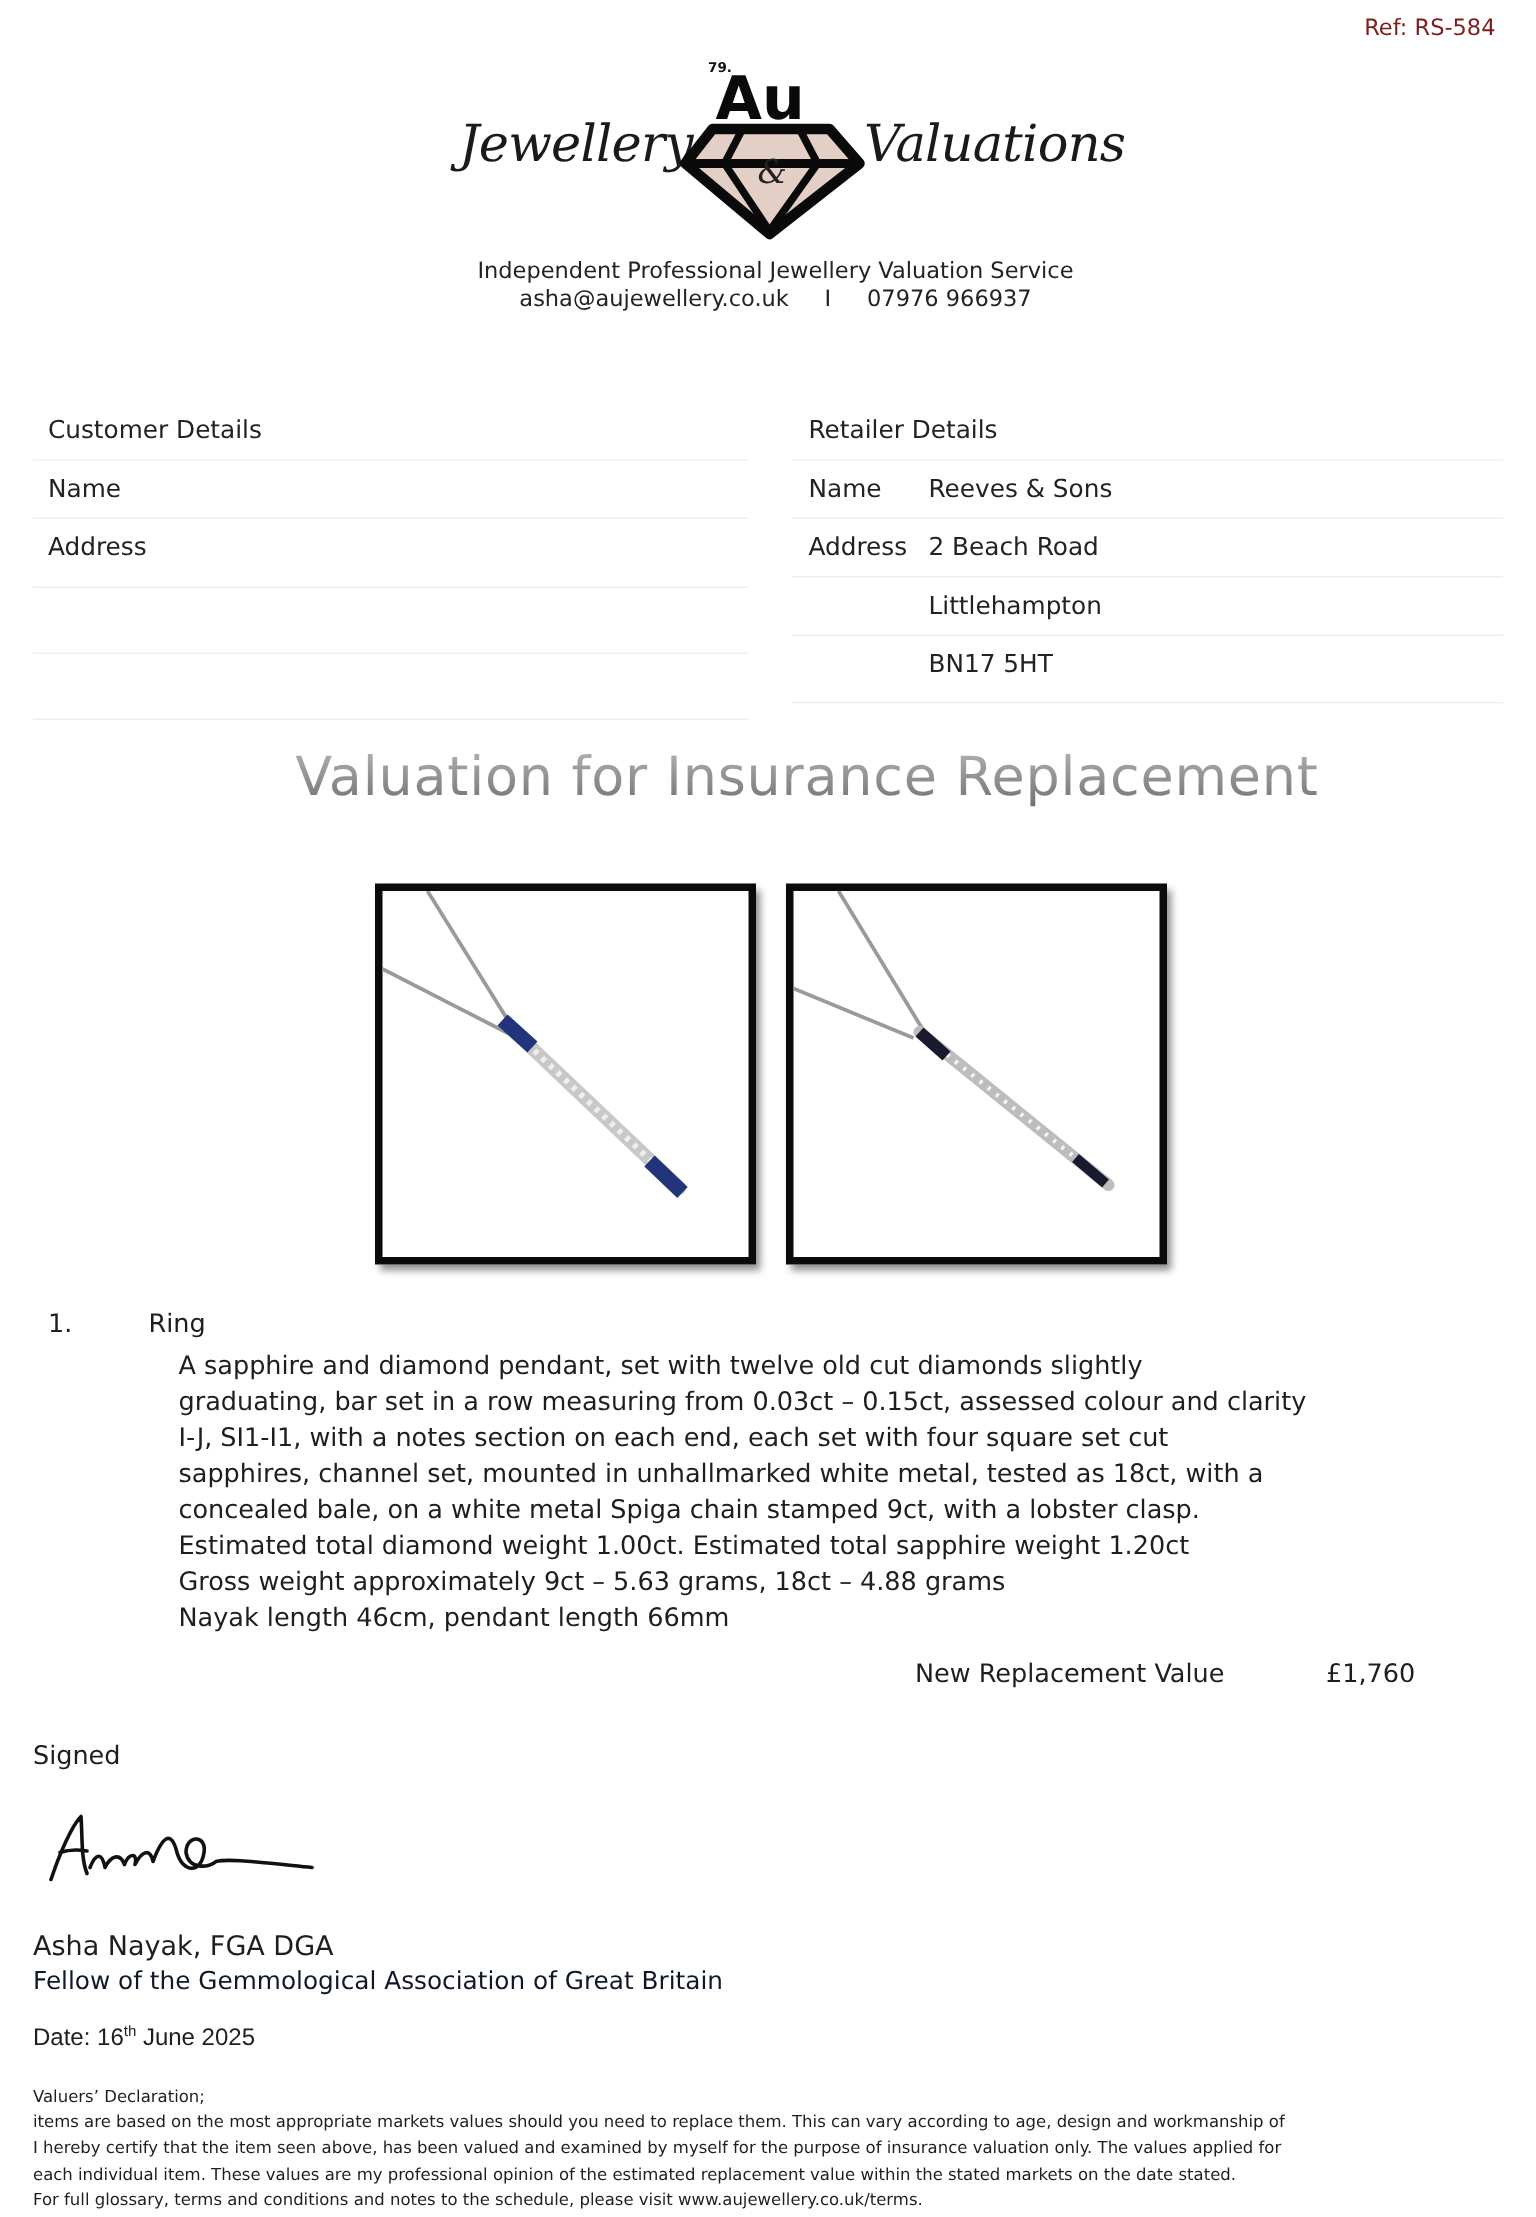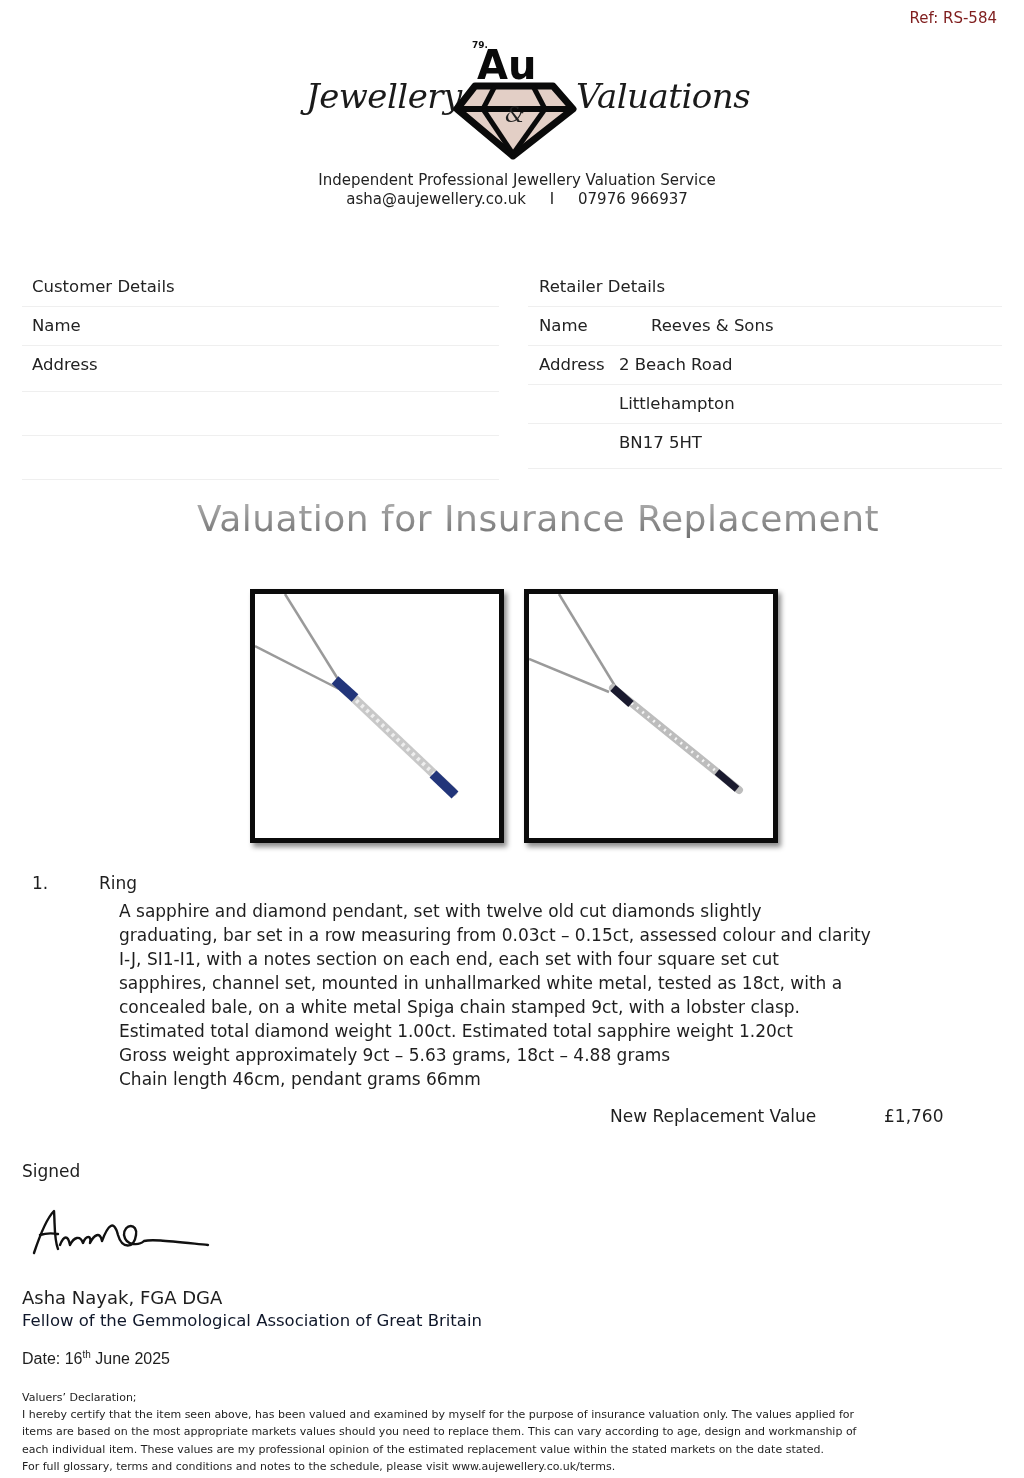--- a/index.html
+++ b/index.html
@@ -97,21 +97,21 @@
     <span style="left:98px;"></span>
   </div>
 </div>
 
 <div class="details">
   <div class="row" style="left:528px; top:268px; width:474px;">
     <span style="left:11px;">Retailer Details</span>
   </div>
   <div class="row" style="left:528px; top:307px; width:474px;">
     <span style="left:11px;">Name</span>
-    <span style="left:91px;margin-left:32px;">Reeves &amp; Sons</span>
+    <span style="left:91px;">Reeves &amp; Sons</span>
   </div>
   <div class="row" style="left:528px; top:346px; width:474px;">
     <span style="left:11px;">Address</span>
     <span style="left:91px;">2 Beach Road</span>
   </div>
   <div class="row" style="left:528px; top:385px; width:474px;">
     <span style="left:91px;">Littlehampton</span>
   </div>
   <div class="row" style="left:528px; top:424px; width:474px; height:44px;">
     <span style="left:91px;">BN17 5HT</span>
@@ -144,33 +144,33 @@
 <div class="abs item-num">1.</div>
 <div class="abs item-title">Ring</div>
 <div class="abs desc">
   <div>A sapphire and diamond pendant, set with twelve old cut diamonds slightly</div>
   <div>graduating, bar set in a row measuring from 0.03ct – 0.15ct, assessed colour and clarity</div>
   <div>I-J, SI1-I1, with a notes section on each end, each set with four square set cut</div>
   <div>sapphires, channel set, mounted in unhallmarked white metal, tested as 18ct, with a</div>
   <div>concealed bale, on a white metal Spiga chain stamped 9ct, with a lobster clasp.</div>
   <div>Estimated total diamond weight 1.00ct. Estimated total sapphire weight 1.20ct</div>
   <div>Gross weight approximately 9ct – 5.63 grams, 18ct – 4.88 grams</div>
-  <div>Chain length 46cm, pendant grams 66mm</div>
+  <div>Nayak length 46cm, pendant length 66mm</div>
 </div>
 
 <div class="abs value-label">New Replacement Value</div>
 <div class="abs value-amount">£1,760</div>
 
 <div class="abs signed">Signed</div>
 <svg class="abs sig" width="190" height="55" viewBox="0 0 190 55">
   <path d="M6 48 C 12 30, 20 12, 26 6 C 27 20, 26 34, 30 44 M12 30 C 18 28, 24 28, 30 29 M32 40 C 36 30, 40 30, 42 40 C 46 32, 52 30, 55 38 C 58 30, 64 30, 62 38 C 66 30, 72 26, 74 36 C 80 20, 86 14, 90 30 C 94 44, 106 44, 108 30 C 110 18, 96 18, 96 30 C 98 42, 112 40, 116 36 C 124 34, 140 36, 180 40" fill="none" stroke="#111" stroke-width="2.4" stroke-linecap="round" stroke-linejoin="round"></path>
 </svg>
 <div class="abs valuer">Asha Nayak, FGA DGA</div>
 <div class="abs fellow">Fellow of the Gemmological Association of Great Britain</div>
 <div class="abs date"><span>Date: 16</span><sup>th</sup><span> June 2025</span></div>
 
 <div class="abs decl">
   <div>Valuers’ Declaration;</div>
+  <div>items are based on the most appropriate markets values should you need to replace them. This can vary according to age, design and workmanship of</div>
   <div>I hereby certify that the item seen above, has been valued and examined by myself for the purpose of insurance valuation only. The values applied for</div>
-  <div>items are based on the most appropriate markets values should you need to replace them. This can vary according to age, design and workmanship of</div>
   <div>each individual item. These values are my professional opinion of the estimated replacement value within the stated markets on the date stated.</div>
   <div>For full glossary, terms and conditions and notes to the schedule, please visit www.aujewellery.co.uk/terms.</div>
 </div>
 
 </body></html>

